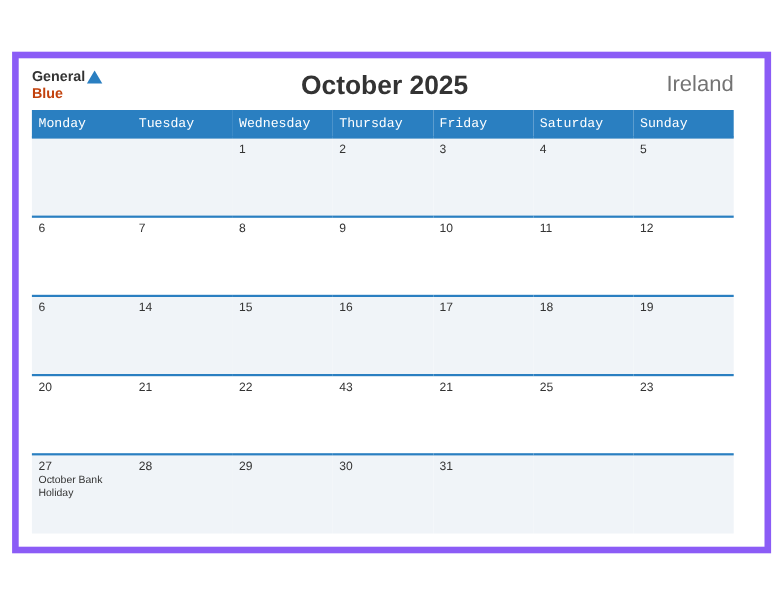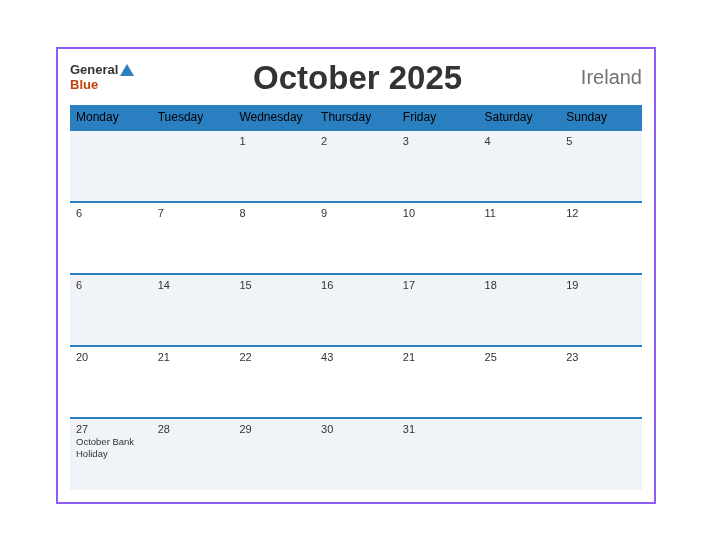--- a/index.html
+++ b/index.html
@@ -6,24 +6,24 @@
     body {
       font-family: Arial, sans-serif;
       background: #fff;
       width: 712px;
       height: 550px;
       display: flex;
       align-items: center;
       justify-content: center;
     }
     .calendar-container {
-      width: 600px;
-      background: #fff;
-      border: 2px solid #8b5cf6;
-      padding: 10px 12px 12px 12px;
+      width: 690px;
+      background: #fff;
+      border: 6px solid #8b5cf6;
+      padding: 10px 28px 12px 12px;
     }
     .header {
       display: flex;
       align-items: center;
       justify-content: space-between;
       margin-bottom: 8px;
     }
     .logo {
       display: flex;
       flex-direction: column;
@@ -42,44 +42,45 @@
       border-bottom: 12px solid #2a7fc1;
       display: inline-block;
       margin-left: 2px;
       vertical-align: middle;
     }
     .logo-line {
       display: flex;
       align-items: center;
     }
     .month-title {
-      font-size: 33px;
+      font-size: 24px;
       font-weight: bold;
       color: #333;
       text-align: center;
       flex: 1;
     }
     .country {
       font-size: 20px;
       color: #737373;
       min-width: 60px;
       text-align: left;
     }
     table {
       width: 100%;
       border-collapse: collapse;
     }
     thead tr th {
       background: #2a7fc1;
-      color: #000000;
+      color: #ffffff;
       font-size: 12px;
       font-weight: normal;
       padding: 5px 6px;
       text-align: left;
       border: none;
+      font-family: Liberation Mono, monospace;
     }
     tbody tr {
       border-top: 2px solid #2a7fc1;
     }
     tbody tr td {
       vertical-align: top;
       padding: 4px 6px 2px 6px;
       font-size: 11px;
       color: #444;
       height: 72px;

